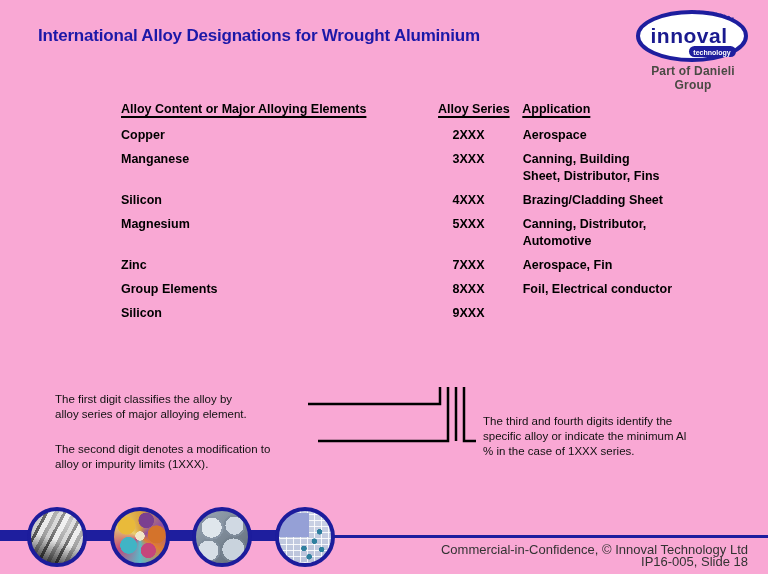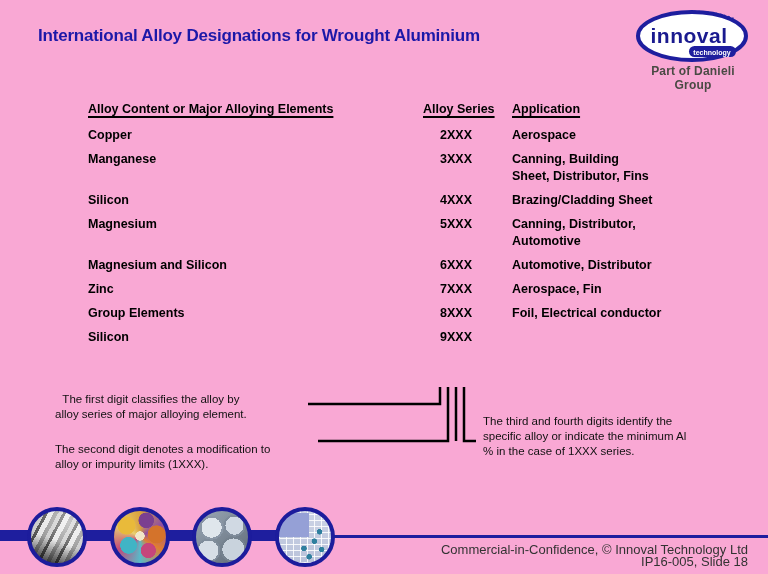--- a/index.html
+++ b/index.html
@@ -13,32 +13,32 @@
            color:#1c18a8; letter-spacing:-0.2px; }
 
   
   .logo { position:absolute; left:634px; top:8px; width:120px; }
   .logo-tagline { position:absolute; left:632px; top:64px; width:122px; text-align:center;
                   font-size:12px; color:#4a4a44; font-weight:bold; letter-spacing:0.2px; }
 
   
   .alloy-table { position:absolute; left:88px; top:101px; width:616px; font-size:12.5px;
                  font-weight:bold; color:#000; }
-  .trow { display:flex; line-height:17px; margin-bottom:7px; }
+  .trow { display:flex; line-height:17px; margin-bottom:7px;margin-left:33px; }
   .trow.head { margin-bottom:9px; }
   .c1 { width:335px; }
   .c2 { width:89px; text-align:center; padding-right:23px; }
   .c3 { width:192px; white-space:pre-line; }
   .head .c2 { text-align:left; padding-right:0; }
   .ul { text-decoration:underline; text-decoration-thickness:1.5px; text-underline-offset:3px; }
 
   
   .note { position:absolute; font-size:11.5px; line-height:15px; color:#111;
           white-space:pre-line; font-weight:normal; }
-  .note1 { left:55px; top:392px;text-align:center; }
+  .note1 { left:55px; top:392px; }
   .note2 { left:55px; top:442px; }
   .note3 { left:483px; top:414px; }
 
   .lines-overlay { position:absolute; left:0; top:0; width:768px; height:574px; pointer-events:none; }
 
   
   .bar-thick { position:absolute; left:0; top:530px; width:302px; height:11px; background:#1e1e9e; }
   .bar-thin  { position:absolute; left:300px; top:535px; width:468px; height:3px; background:#1e1e9e; }
   .thumb { position:absolute; top:507px; width:60px; height:60px; border-radius:50%;
            border:4px solid #1c1c9c; }
@@ -124,25 +124,20 @@
       <div class="c2">4XXX</div>
       <div class="c3">Brazing/Cladding Sheet</div>
     </div>
     <div class="trow">
       <div class="c1">Magnesium</div>
       <div class="c2">5XXX</div>
       <div class="c3">Canning, Distributor,
 Automotive</div>
     </div>
     <div class="trow">
-      <div class="c1">Magnesium and Silicon</div>
-      <div class="c2">6XXX</div>
-      <div class="c3">Automotive, Distributor</div>
-    </div>
-    <div class="trow">
       <div class="c1">Zinc</div>
       <div class="c2">7XXX</div>
       <div class="c3">Aerospace, Fin</div>
     </div>
     <div class="trow">
       <div class="c1">Group Elements</div>
       <div class="c2">8XXX</div>
       <div class="c3">Foil, Electrical conductor</div>
     </div>
     <div class="trow">

